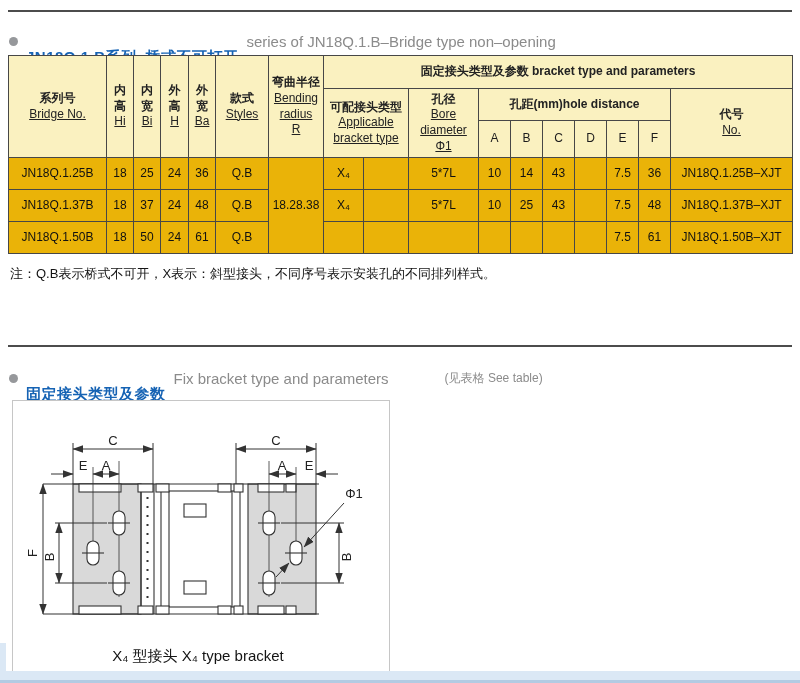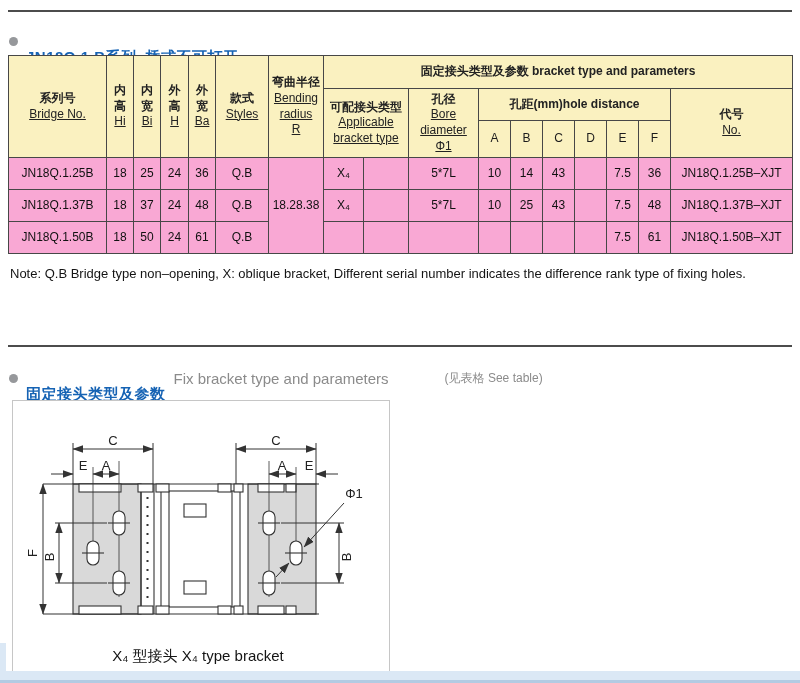--- a/index.html
+++ b/index.html
@@ -14,36 +14,37 @@
   .sec-aside{font-size:12px;color:#8b8b8b;margin-left:4px;padding-left:44px;}
 
   table.spec{border-collapse:collapse;table-layout:fixed;width:784px;background:#fff;}
   table.spec th,table.spec td{border:1px solid #474747;padding:1px 2px;text-align:center;
       vertical-align:middle;font-size:12px;line-height:1.3;overflow:hidden;}
   table.spec thead th{background:#faf1c0;font-weight:normal;}
   .hz{display:block;font-weight:bold;font-size:12px;color:#222;}
   .he{display:block;font-weight:normal;font-size:12px;color:#222;white-space:pre-line;text-decoration:underline;}
   .hz-i{font-weight:bold;font-size:12px;color:#222;}
   .he-i{font-weight:bold;font-size:12px;color:#222;}
-  td.cell{font-size:12.5px;color:#111;background:#f9a8d4;}
+  td.cell{font-size:12.5px;color:#111;background:#eab308;}
   td.code{text-align:left;padding-left:5px;}
   .notes{font-size:13px;line-height:22px;color:#141414;}
   .draw-box{width:376px;height:276px;border:1px solid #c6c6c6;background:#fff;}
   .band{left:0;right:0;bottom:0;height:9px;background:#dbe8f5;border-bottom:3px solid #b3cbe3;}
   .sliver{left:0;bottom:0;width:6px;height:40px;background:#dbe8f5;}
   svg text{font-family:"Liberation Sans","DejaVu Sans",sans-serif;}
 </style>
 </head>
 <body>
 
 <div class="abs rule" style="left:8px;top:10px;width:784px;"></div>
 
 <div class="abs sec-head" style="left:9px;top:16px;">
   <span class="bullet"></span>
   <span class="sec-zh">JN18Q.1.B系列–桥式不可打开</span>
+  <span class="sec-en">series of JN18Q.1.B–Bridge type non–opening</span>
 </div>
 
 <table class="spec abs" style="left:8px;top:55px;">
   <colgroup>
     <col style="width:98px">
       <col style="width:27px">
       <col style="width:27px">
       <col style="width:28px">
     <col style="width:27px">
       <col style="width:53px">
@@ -172,21 +173,21 @@
       <td class="cell"></td>
       <td class="cell"></td>
       <td class="cell">7.5</td>
       <td class="cell">61</td>
       <td class="cell code">JN18Q.1.50B–XJT</td>
     </tr>
   </tbody>
 </table>
 
 <div class="abs notes" style="left:10px;top:263px;width:780px;">
-  <div>Note: Q.B Bridge type non–opening, X: oblique bracket, Different serial number indicates the difference rank type of fixing holes.</div>
+  <div>注：Q.B表示桥式不可开，X表示：斜型接头，不同序号表示安装孔的不同排列样式。</div>
 </div>
 
 <div class="abs rule" style="left:8px;top:345px;width:784px;"></div>
 <div class="abs sec-head" style="left:9px;top:353px;">
   <span class="bullet"></span>
   <span class="sec-zh">固定接头类型及参数</span>
   <span class="sec-en">Fix bracket type and parameters</span>
   <span class="sec-aside">(见表格 See table)</span>
 </div>
 

